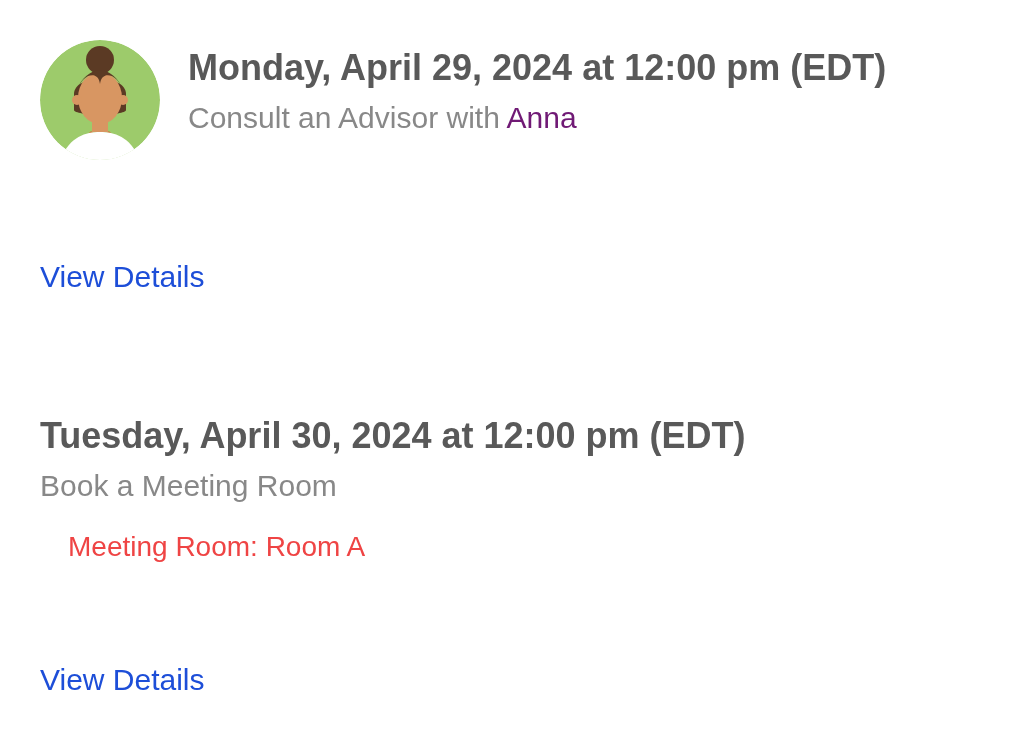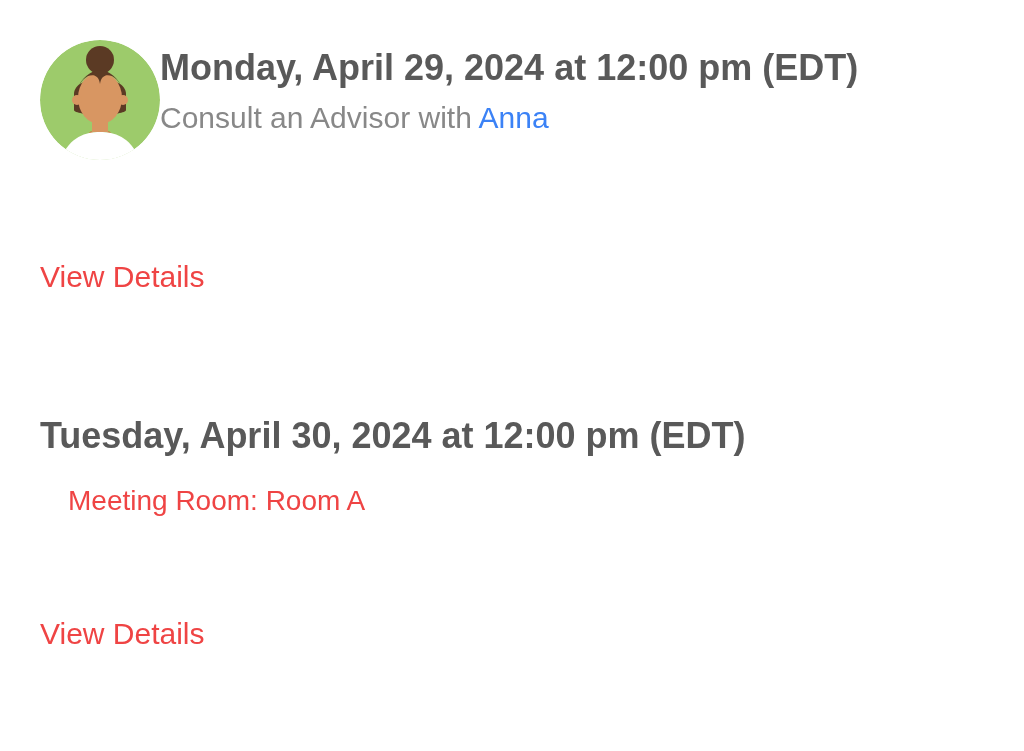--- a/index.html
+++ b/index.html
@@ -11,20 +11,21 @@
     }
     .appointment-card {
       margin-bottom: 120px;
     }
     .appointment-card:last-child {
       margin-bottom: 20px;
     }
     .appointment-header {
       display: flex;
       align-items: flex-start;
+      gap: 28px;
       margin-bottom: 50px;
     }
     .appointment-header.no-avatar {
       display: block;
     }
     .avatar {
       flex: 0 0 auto;
       width: 120px;
       height: 120px;
       border-radius: 50%;
@@ -39,31 +40,31 @@
       color: #595959;
       line-height: 1.2;
       margin-bottom: 12px;
     }
     .subtitle {
       font-size: 30px;
       color: #888888;
       font-weight: 400;
     }
     .subtitle .person {
-      color: #3b82f6;
+      color: #701a75;
     }
     .meta-line {
       font-size: 28px;
       color: #ef4444;
       margin-top: 28px;
       margin-left: 28px;
     }
     .view-details {
       font-size: 30px;
-      color: #ef4444;
+      color: #1d4ed8;
       background: none;
       border: none;
       padding: 0;
       cursor: pointer;
       font-family: inherit;
       margin-top: 50px;
       display: inline-block;
     }
   </style>
 </head>
@@ -100,17 +101,18 @@
       </div>
     </div>
   </div>
   <button class="view-details">View Details</button>
 </div>
 
 <div class="appointment-card">
   <div class="appointment-header no-avatar">
     <div class="heading-block" style="padding-top:0;">
       <div class="datetime">Tuesday, April 30, 2024 at 12:00 pm (EDT)</div>
+      <div class="subtitle">Book a Meeting Room</div>
       <div class="meta-line">Meeting Room: Room A</div>
     </div>
   </div>
   <button class="view-details">View Details</button>
 </div>
 
 </body></html>

